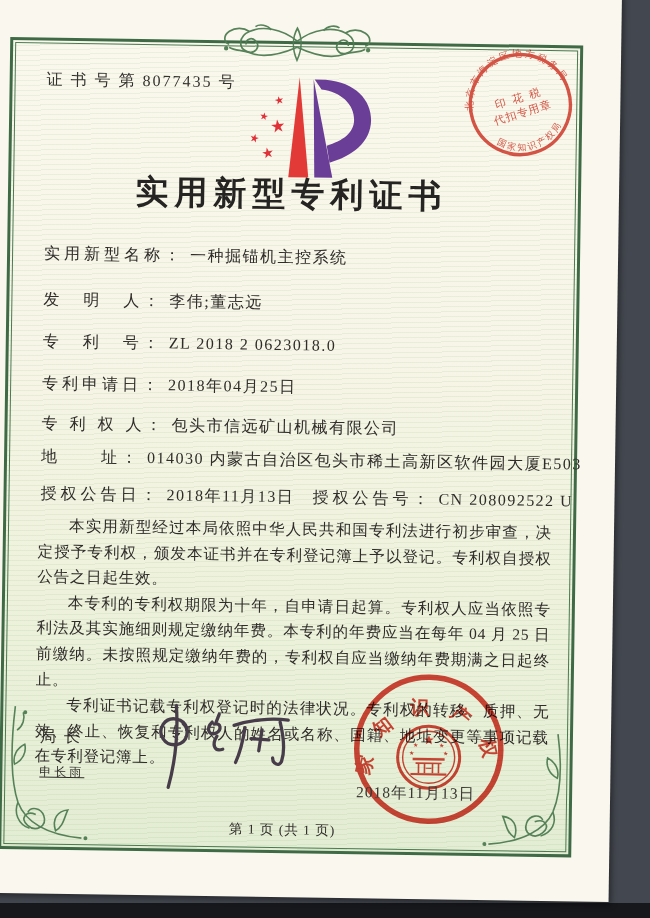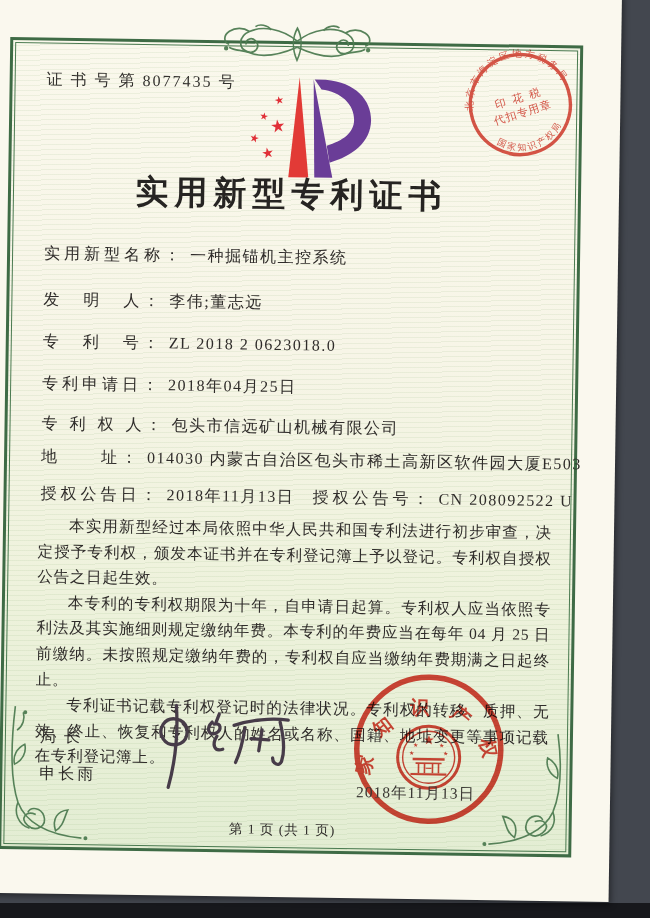--- a/index.html
+++ b/index.html
@@ -38,21 +38,21 @@
   .flabel{letter-spacing:4px;}
   .fvalue{letter-spacing:1.5px;margin-left:6px;}
   .pair2{position:absolute;left:272px;top:0;}
   .body-text{
     position:absolute;left:50px;top:527px;width:514px;
     font-size:15.5px;line-height:25.6px;letter-spacing:.8px;color:#2f2c2a;
     text-align:justify;
   }
   .body-text p{margin:0;text-indent:2em;}
   .director-title{position:absolute;left:55px;top:741px;font-size:16px;letter-spacing:8px;color:#2f2c2a;text-align:center;}
-  .director-name{position:absolute;left:55px;top:778px;font-size:16px;letter-spacing:3px;color:#2f2c2a;}
+  .director-name{position:absolute;left:55px;top:778px;font-size:12px;letter-spacing:3px;color:#2f2c2a;text-decoration:underline;}
   .signature{position:absolute;left:147px;top:703px;}
   .seal{position:absolute;left:364px;top:678px;mix-blend-mode:multiply;opacity:.93;}
   .seal-date{position:absolute;left:372px;top:792px;font-size:15.5px;letter-spacing:1px;color:#3a3733;}
   .footer{position:absolute;left:15px;top:832px;width:567px;text-align:center;font-size:13.5px;letter-spacing:1px;color:#2f2c2a;}
   svg text{font-family:"Liberation Serif","DejaVu Serif",serif;}
 </style>
 </head>
 <body>
 
 <div class="bottom-strip"></div>

